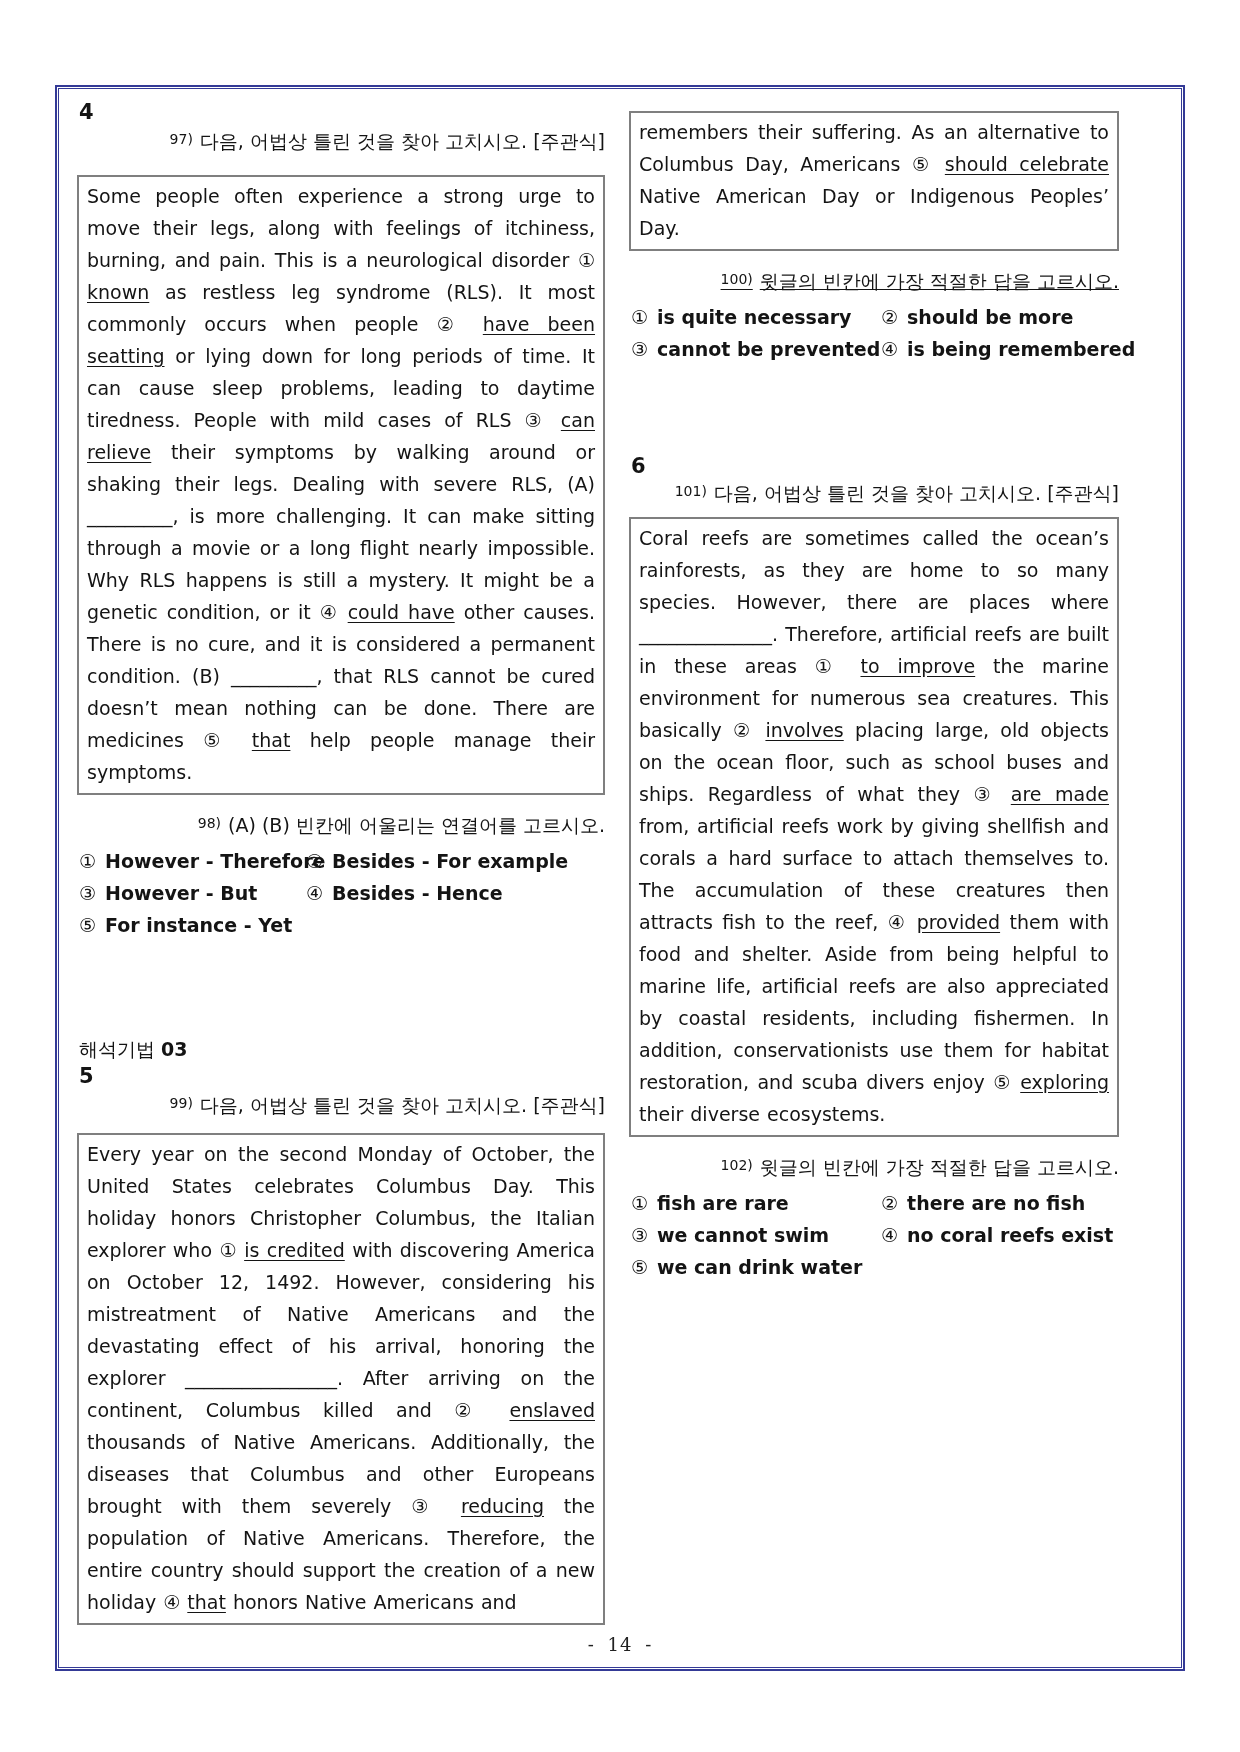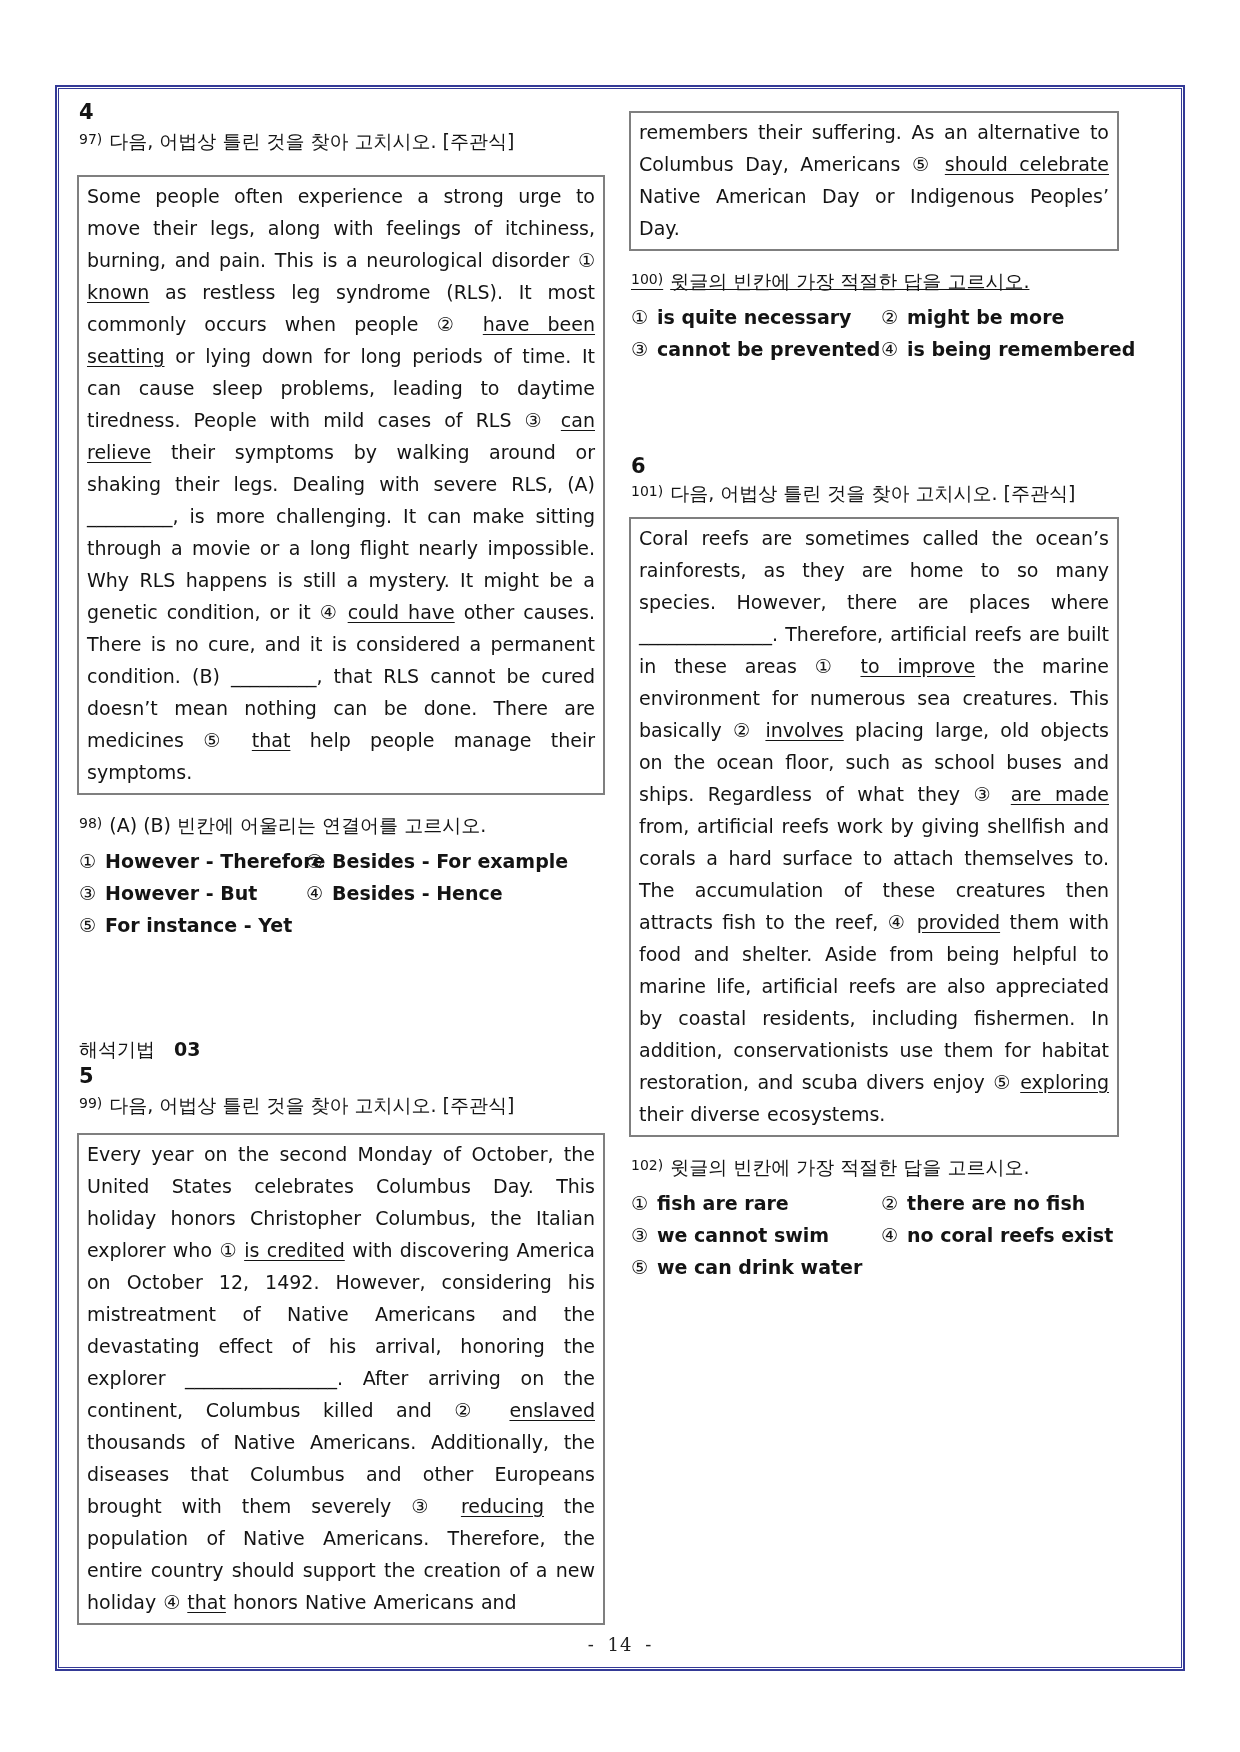--- a/index.html
+++ b/index.html
@@ -16,39 +16,39 @@
     border:1px solid #343a96;box-sizing:border-box;
   }
   .col{position:absolute;top:0;}
   .col-left{left:18px;width:528px;}
   .col-right{left:570px;width:490px;}
   .sec-num{
     font-size:21px;font-weight:bold;line-height:26px;margin-left:2px;
   }
   .sec-num.first{margin-top:10px;}
   .qline{
-    font-size:19px;line-height:28px;margin-left:2px;letter-spacing:0px;
+    font-size:19px;line-height:28px;margin-left:2px;letter-spacing:0px;text-align:right;
   }
   .qnum{font-size:14px;position:relative;top:-4px;margin-right:7px;}
   .pbox{
     border:2px solid #7f7f7f;box-sizing:border-box;background:#fff;
     padding:3px 8px 5px 8px;width:100%;
   }
   .passage{
     margin:0;font-size:19px;line-height:32px;text-align:justify;word-spacing:1px;
   }
   .seg-bu{font-weight:normal;text-decoration:underline;text-underline-offset:3px;}
   .opts{margin-left:2px;margin-top:4px;}
   .opt-row{display:grid;grid-template-columns:227px 1fr;line-height:32px;}
   .col-right .opt-row{grid-template-columns:250px 1fr;}
   .opt{font-size:19px;white-space:nowrap;}
   .opt-n{font-weight:normal;margin-right:9px;}
   .opt-t{font-weight:600;}
   .technique{font-size:19px;line-height:28px;margin-left:2px;}
-  .technique b{margin-left:19px;}
+  .technique b{margin-left:6px;}
   
   .mb-q97{margin-top:2px;}
   .box-rls{margin-top:18px;}
   .q98line{margin-top:16px;}
   .tech-gap{margin-top:94px;}
   .q99line{margin-top:2px;}
   .box-col{margin-top:12px;}
   .cont-gap{margin-top:22px;}
   .q100line{margin-top:16px;text-decoration:underline;}
   .sec6-gap{margin-top:88px;}
@@ -115,21 +115,21 @@
         <p class="passage"><span>remembers their suffering. As an alternative to Columbus Day, Americans ⑤ </span><span class="seg-bu">should celebrate</span><span> Native American Day or Indigenous Peoples’ Day.</span></p>
       </div>
 
       <div class="qline q100line">
         <span class="qnum">100)</span><span>윗글의 빈칸에 가장 적절한 답을 고르시오.</span>
       </div>
 
       <div class="opts">
         <div class="opt-row">
           <div class="opt"><span class="opt-n">①</span><span class="opt-t">is quite necessary</span></div>
-          <div class="opt"><span class="opt-n">②</span><span class="opt-t">might be more</span></div>
+          <div class="opt"><span class="opt-n">②</span><span class="opt-t">should be more</span></div>
         </div>
         <div class="opt-row">
           <div class="opt"><span class="opt-n">③</span><span class="opt-t">cannot be prevented</span></div>
           <div class="opt"><span class="opt-n">④</span><span class="opt-t">is being remembered</span></div>
         </div>
       </div>
 
       <div class="sec-num sec6-gap">6</div>
 
       <div class="qline">

